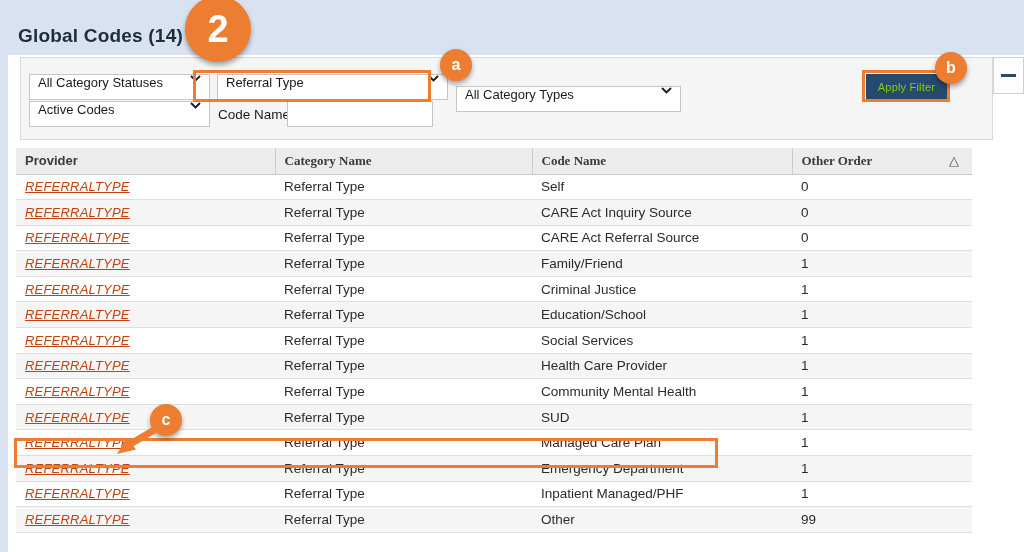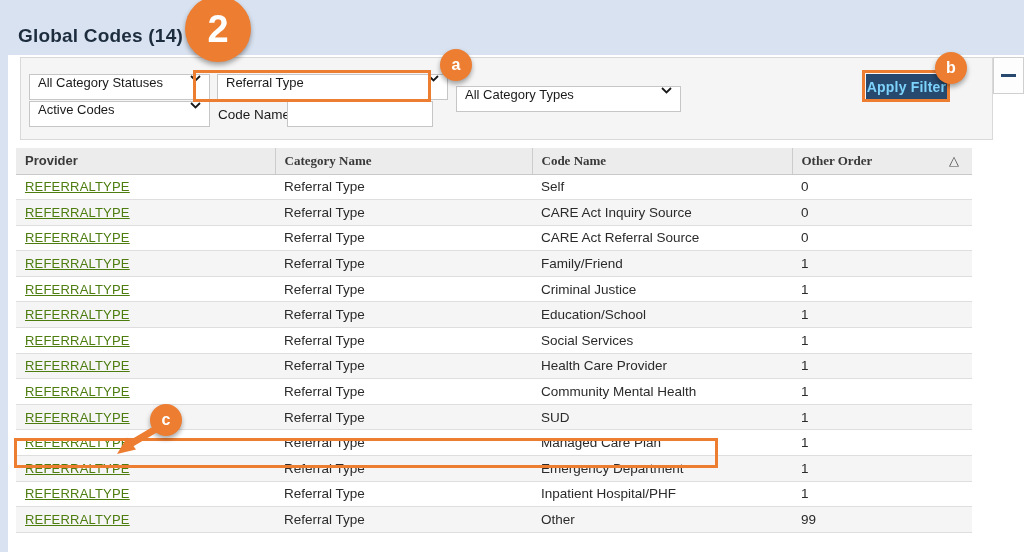--- a/index.html
+++ b/index.html
@@ -12,35 +12,35 @@
 
   .page-title { position:absolute; left:18px; top:9px; font-size:19px; font-weight:600; color:#1d2d3e; letter-spacing:.2px;margin-top:16px; }
 
   
   .filter-panel { position:absolute; left:20px; top:57px; width:973px; height:83px; background:#f5f5f6; border:1px solid #d9d9d9; }
   .select, .textinput { position:absolute; background:#ffffff; border:1px solid #c6c6c6; height:26px; font-size:13px; color:#1a1a1a; display:flex; align-items:flex-start; padding:0 8px; }
   .select .sel-text { flex:1; white-space:nowrap; overflow:hidden; }
   .chev { display:flex; align-items:center; margin-left:6px; }
   .field-label { position:absolute; font-size:13.5px; color:#1a1a1a; }
 
-  .apply-btn { position:absolute; left:865px; top:73px; width:81px; height:26px; background:#27496d; color:#7dd3fc; font-size:14px; font-weight:700; border:none; font-family:"Liberation Sans", sans-serif; letter-spacing:.2px; cursor:pointer; }
+  .apply-btn { position:absolute; left:865px; top:73px; width:81px; height:26px; background:#27496d; color:#84cc16; font-size:11px; font-weight:400; border:none; font-family:"Liberation Sans", sans-serif; letter-spacing:.2px; cursor:pointer; }
 
   .collapse-btn { position:absolute; left:993px; top:57px; width:31px; height:37px; background:#fdfdfd; border:1px solid #cfcfcf; display:flex; align-items:center; justify-content:center; cursor:pointer; }
   .minus-bar { width:15px; height:3px; background:#27496d; }
 
   .eraser-btn { position:absolute; left:437px; top:101px; width:24px; height:24px; background:transparent; border:none; cursor:pointer; }
 
   
   table.codes { position:absolute; left:16px; top:148px; width:956px; border-collapse:collapse; table-layout:fixed; font-size:13.5px; color:#2b2b2b; }
   table.codes th { background:#ececec; font-weight:700; font-size:13px; color:#3a3a3a; text-align:left; height:26px; padding:0 0 0 9px; border-bottom:1px solid #c8c8c8; position:relative; }
   table.codes th + th { border-left:1px solid #cccccc;font-family:Liberation Serif, serif; }
   table.codes td { height:25.6px; padding:0 0 0 9px; border-bottom:1px solid #dedede; white-space:nowrap; overflow:hidden; }
   table.codes tbody tr:nth-child(even) { background:#f5f5f5; }
   table.codes tbody tr:nth-child(odd) { background:#ffffff; }
-  a.catlink { color:#4d7c0f; text-decoration:underline; letter-spacing:.2px; font-size:13px; }
+  a.catlink { color:#c2410c; text-decoration:underline; letter-spacing:.2px; font-size:13px;font-style:italic; }
   .sort-tri { position:absolute; right:13px; top:5px; font-size:13px; color:#4a4a4a; font-weight:400; }
 
   
   .hl-box { position:absolute; border:3px solid #ED7D31; pointer-events:none; }
   .callout { position:absolute; background:#ED7D31; border-radius:50%; color:#ffffff; display:flex; align-items:center; justify-content:center; box-shadow:0 3px 5px rgba(0,0,0,.35); pointer-events:none; }
   .callout.big { width:66px; height:66px; font-size:38px; font-weight:600; }
   .callout.small { width:32px; height:32px; font-size:16px; font-weight:600; }
   .arrow-svg { position:absolute; pointer-events:none; }
 </style>
 </head>
@@ -196,21 +196,21 @@
         </tr>
         <tr>
           <td><a href="#" class="catlink">REFERRALTYPE</a></td>
           <td>Referral Type</td>
           <td>Emergency Department</td>
           <td>1</td>
         </tr>
         <tr>
           <td><a href="#" class="catlink">REFERRALTYPE</a></td>
           <td>Referral Type</td>
-          <td>Inpatient Hospital/PHF</td>
+          <td>Inpatient Managed/PHF</td>
           <td>1</td>
         </tr>
         <tr>
           <td><a href="#" class="catlink">REFERRALTYPE</a></td>
           <td>Referral Type</td>
           <td>Other</td>
           <td>99</td>
         </tr>
       </tbody>
   </table>

